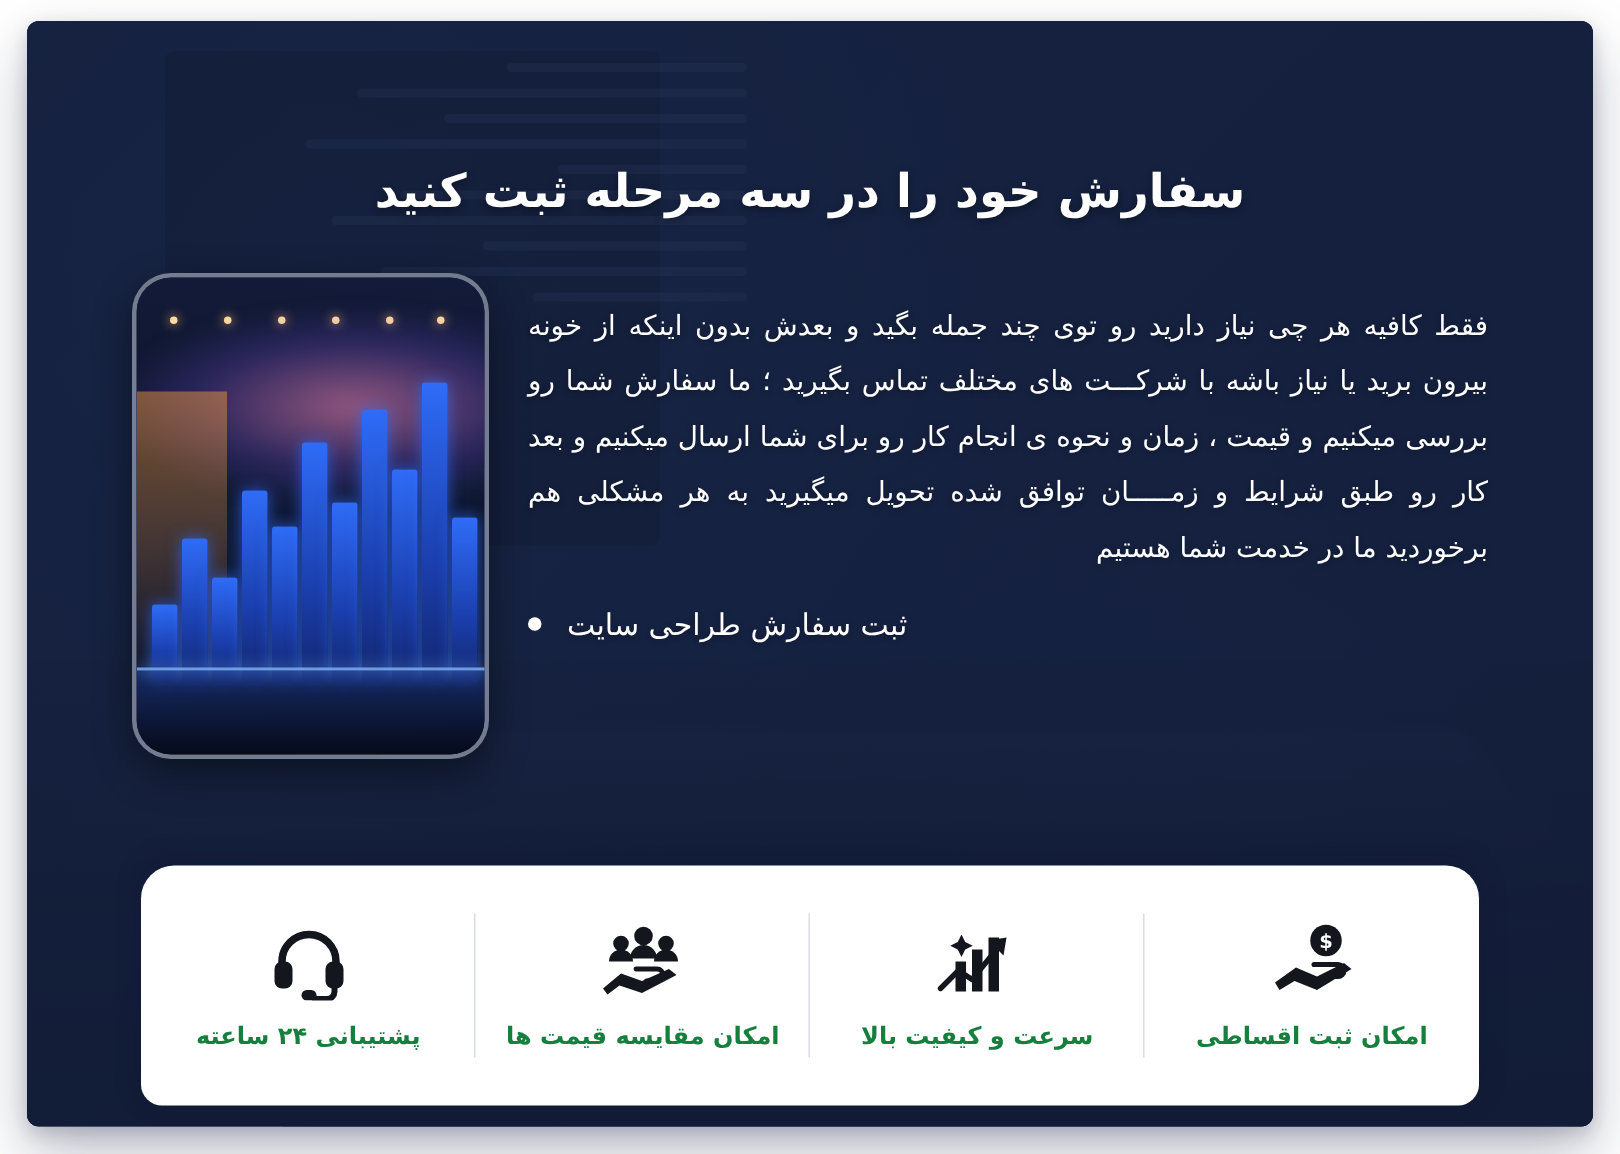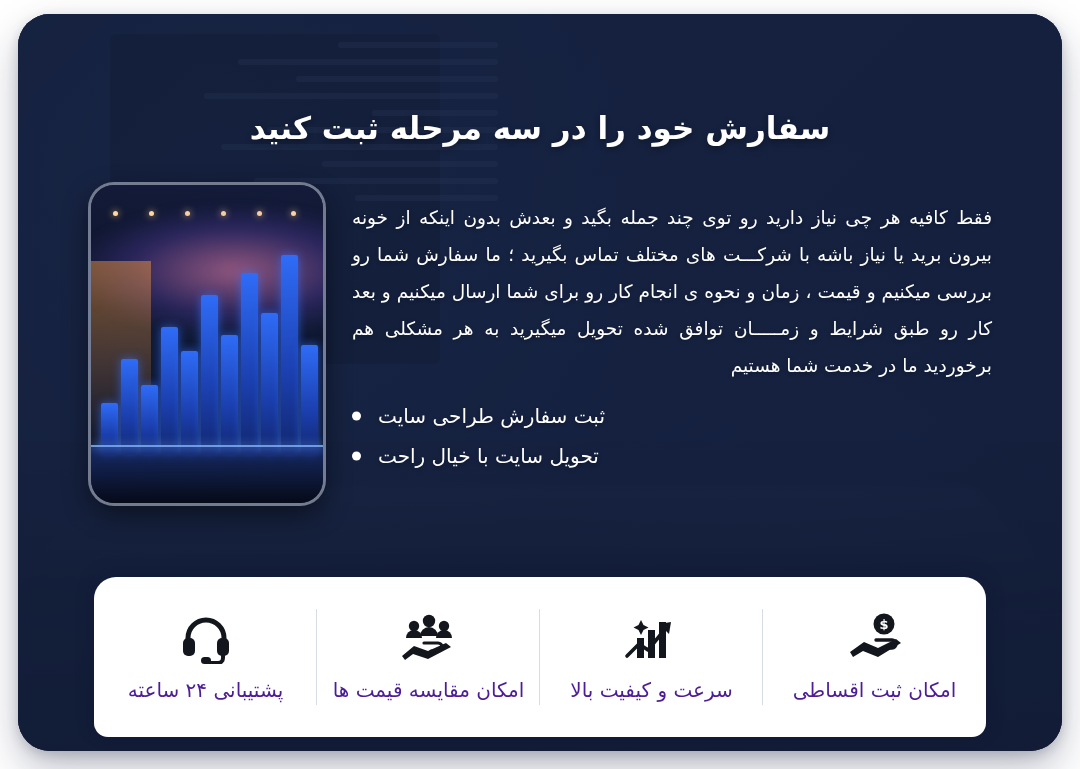--- a/index.html
+++ b/index.html
@@ -10,21 +10,21 @@
   }
   .stage{
     position:relative;
     width:1080px;height:769px;
     box-sizing:border-box;
     padding:14px 18px 18px 18px;
   }
   .card{
     position:relative;
     width:100%;height:100%;
-    border-radius:32px;
+    border-radius:8px;
     background:
       linear-gradient(180deg, rgba(20,32,62,0.93) 0%, rgba(22,35,68,0.95) 45%, rgba(24,38,72,0.97) 100%);
     box-shadow:0 18px 40px rgba(20,30,60,0.28), 0 4px 12px rgba(20,30,60,0.18);
     overflow:hidden;
   }
   
   .bg-photo{
     position:absolute;inset:0;
     background:
       radial-gradient(circle at 18% 22%, rgba(70,100,170,0.30) 0%, rgba(70,100,170,0) 46%),
@@ -132,21 +132,21 @@
   }
   .feat{
     flex:1;height:108px;display:flex;flex-direction:column;align-items:center;justify-content:center;
     gap:14px;position:relative;
   }
   .feat + .feat:before{
     content:"";position:absolute;right:0;top:6px;bottom:6px;width:1px;background:#d8dce4;
   }
   .feat .glyph{color:#13161c;line-height:0;}
   .feat .flabel{
-    font-size:20px;font-weight:normal;color:#4c1d95;white-space:nowrap;
+    font-size:16px;font-weight:bold;color:#15803d;white-space:nowrap;
   }
 </style>
 </head>
 <body>
 
 <div class="stage">
   <div class="card">
 
     <div class="bg-photo">
       <div class="code-block-dark"></div>
@@ -170,24 +170,20 @@
 
       <div class="title">سفارش خود را در سه مرحله ثبت کنید</div>
 
       <div class="body-text">فقط کافیه هر چی نیاز دارید رو توی چند جمله بگید و بعدش بدون اینکه از خونه بیرون برید یا نیاز باشه با شرکـــت های مختلف تماس بگیرید ؛ ما سفارش شما رو بررسی میکنیم و قیمت ، زمان و نحوه ی انجام کار رو برای شما ارسال میکنیم و بعد کار رو طبق شرایط و زمـــــان توافق شده تحویل میگیرید به هر مشکلی هم برخوردید ما در خدمت شما هستیم</div>
 
       <ul class="bullets">
         <li>
           <span class="dot"></span>
           <span>ثبت سفارش طراحی سایت</span>
         </li>
-        <li>
-          <span class="dot"></span>
-          <span>تحویل سایت با خیال راحت</span>
-        </li>
       </ul>
 
       <div class="photo">
         <div class="ceil">
           <i style="left:22px"></i>
             <i style="left:58px"></i>
             <i style="left:94px"></i>
           <i style="left:130px"></i>
             <i style="left:166px"></i>
             <i style="left:200px"></i>

